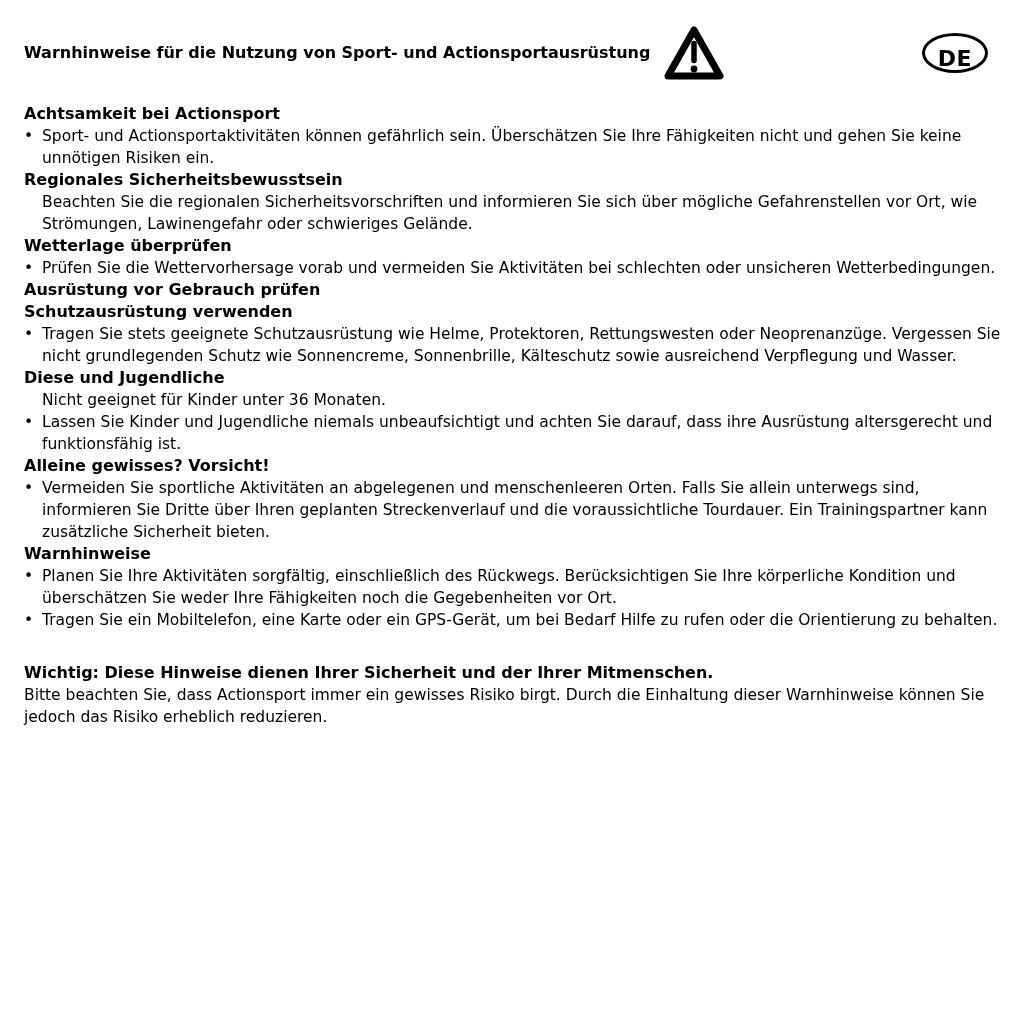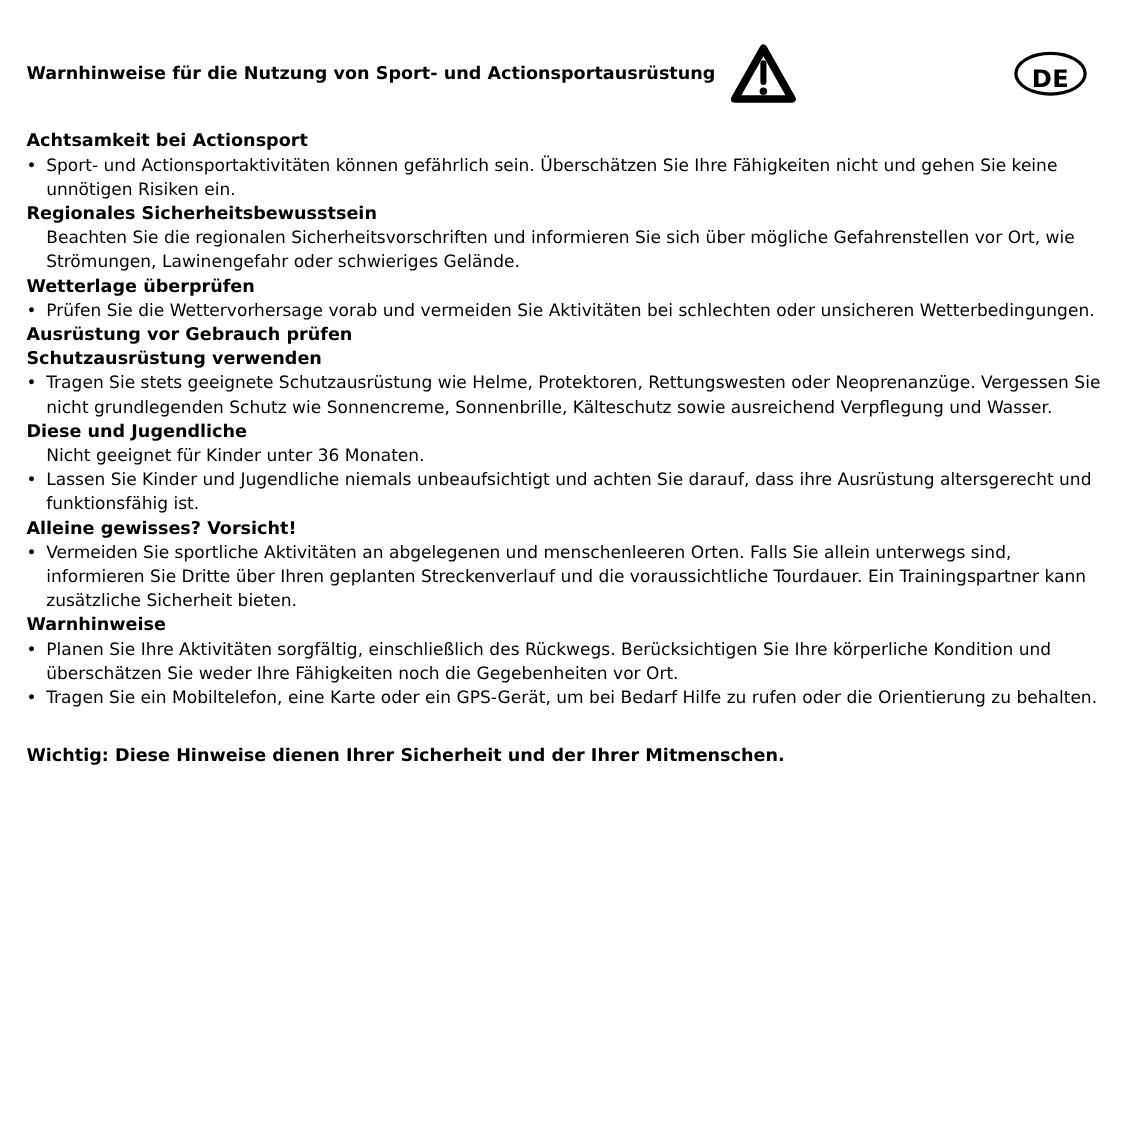--- a/index.html
+++ b/index.html
@@ -8,21 +8,21 @@
     width: 1030px;
     height: 1029px;
     background: #ffffff;
     color: #000000;
     font-family: "DejaVu Sans", "Liberation Sans", sans-serif;
     font-size: 15.5px;
     line-height: 22px;
     overflow: hidden;
   }
   .page {
-    padding: 38px 24px 0 24px;
+    padding: 24px 24px 0 24px;
     width: 1030px;
   }
   
   .header-row {
     display: flex;
     align-items: center;
     min-height: 58px;
   }
   .doc-title {
     font-size: 16px;
@@ -161,15 +161,16 @@
       <section class="section">
         <div class="item">
           <span class="bullet">•</span>
           <span class="item-text">Tragen Sie ein Mobiltelefon, eine Karte oder ein GPS-Gerät, um bei Bedarf Hilfe zu rufen oder die Orientierung zu behalten.</span>
         </div>
       </section>
     </div>
 
   <div class="footer">
     <p class="footer-heading">Wichtig: Diese Hinweise dienen Ihrer Sicherheit und der Ihrer Mitmenschen.</p>
+    <p class="footer-text">Bitte beachten Sie, dass Actionsport immer ein gewisses Risiko birgt. Durch die Einhaltung dieser Warnhinweise können Sie jedoch das Risiko erheblich reduzieren.</p>
   </div>
 
 </div>
 
 </body></html>

